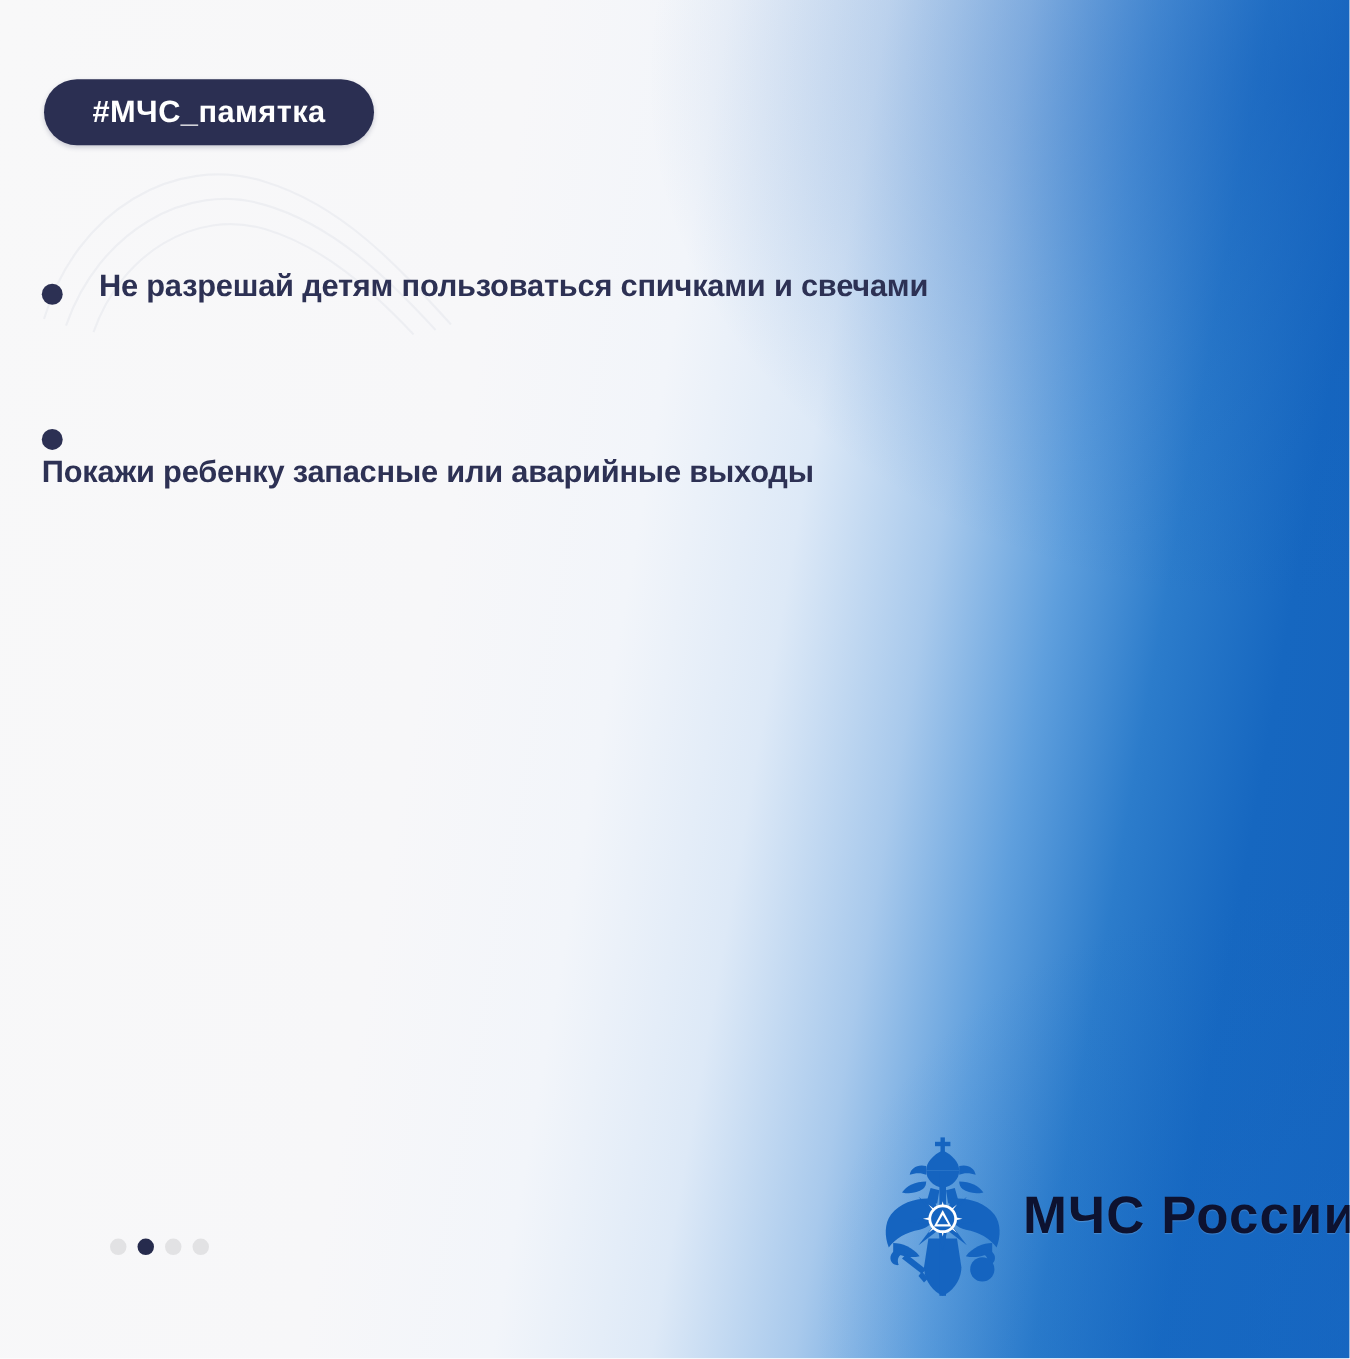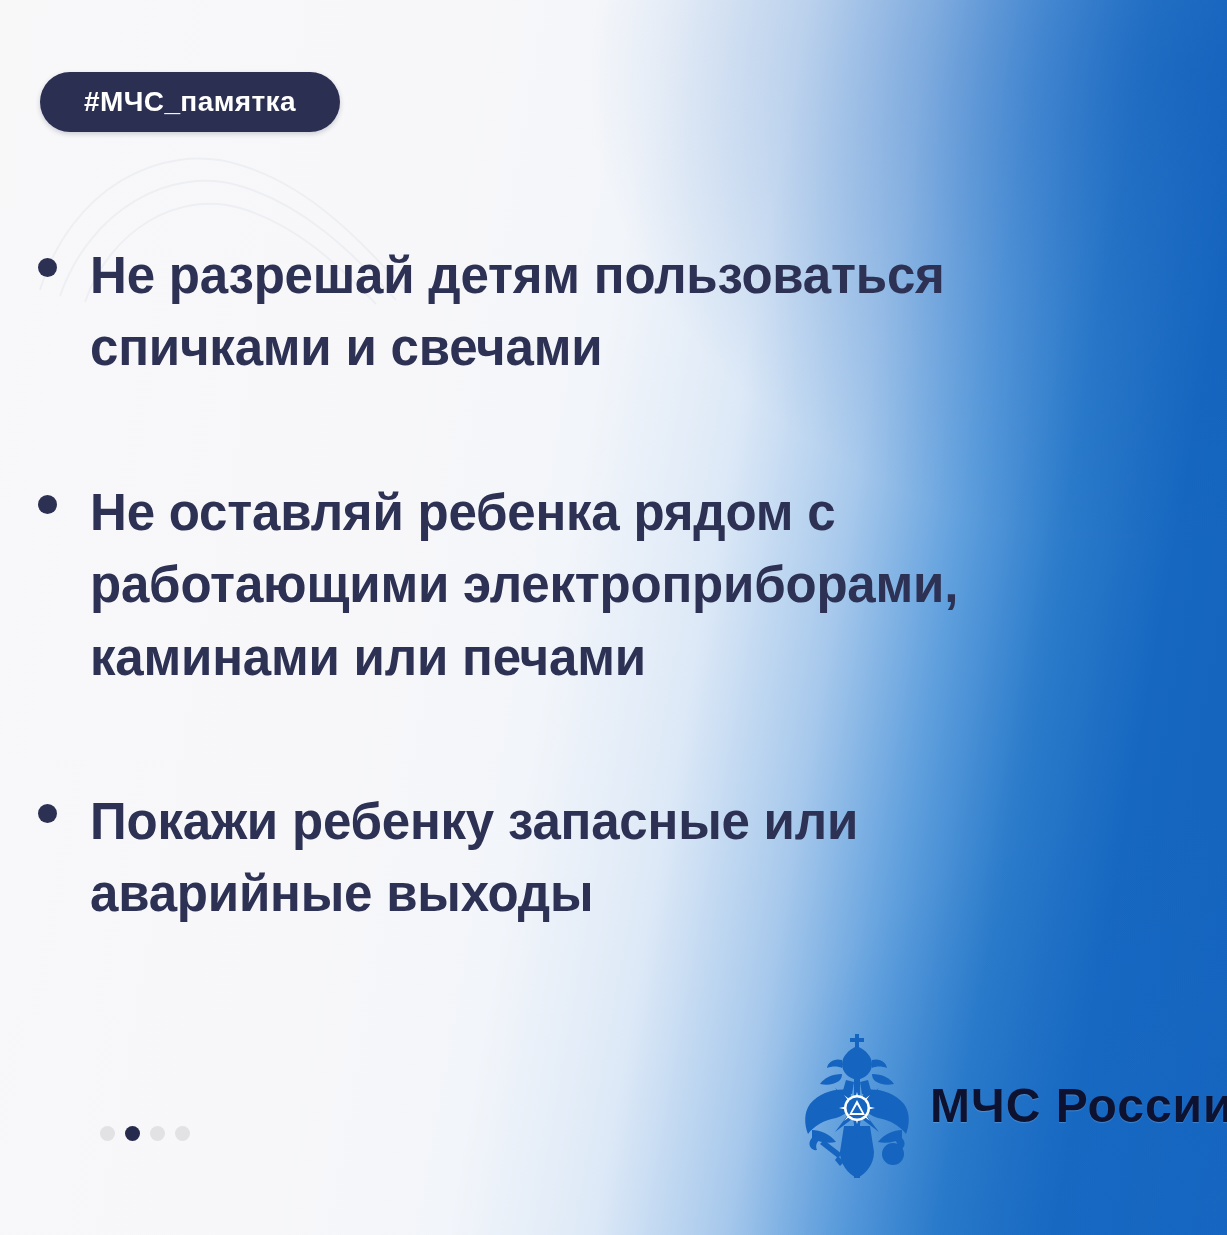--- a/index.html
+++ b/index.html
@@ -89,33 +89,33 @@
     left: 38px;
     top: 240px;
     width: 990px;
   }
   .tip {
     position: relative;
     display: flex;
     align-items: flex-start;
     margin-bottom: 92px;
   }
-  .tip:last-child { margin-bottom: 0; }
+  .tip:last-child { margin-bottom: 0; flex-direction: column; }
   .tip-dot {
     flex: 0 0 auto;
     width: 19px;
     height: 19px;
     border-radius: 50%;
     background: #2c3053;
     margin-top: 18px;
     margin-right: 33px;
   }
   .tip-text {
     color: #2d3154;
-    font-size: 51px;
+    font-size: 28px;
     font-weight: bold;
     line-height: 1.42;
     letter-spacing: -0.2px;
     max-width: 900px;
   }
 
   
   .pager {
     position: absolute;
     left: 100px;
@@ -178,24 +178,20 @@
     <span class="badge-label">#МЧС_памятка</span>
   </div>
 
   <div class="tips">
 
     <div class="tip">
       <span class="tip-dot"></span>
       <span class="tip-text">Не разрешай детям пользоваться спичками и свечами</span>
     </div>
 
-    <div class="tip">
-      <span class="tip-dot"></span>
-      <span class="tip-text">Не оставляй ребенка рядом с работающими электроприборами, каминами или печами</span>
-    </div>
 
     <div class="tip">
       <span class="tip-dot"></span>
       <span class="tip-text">Покажи ребенку запасные или аварийные выходы</span>
     </div>
 
   </div>
 
   <div class="pager">
     <span class="pager-dot"></span>

